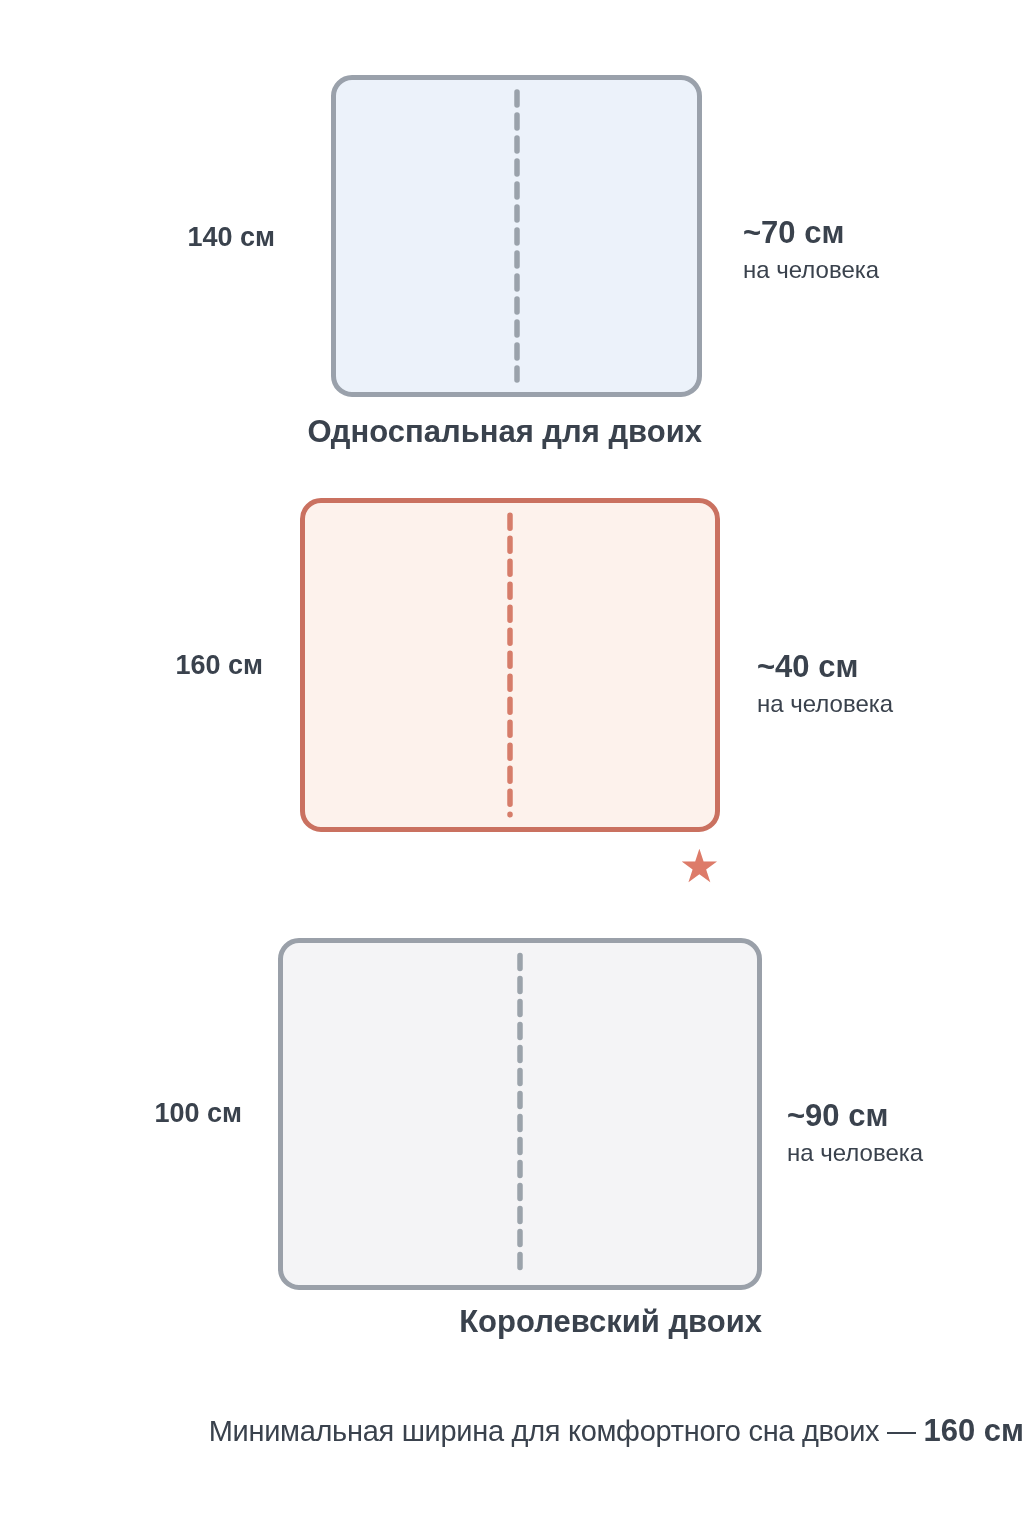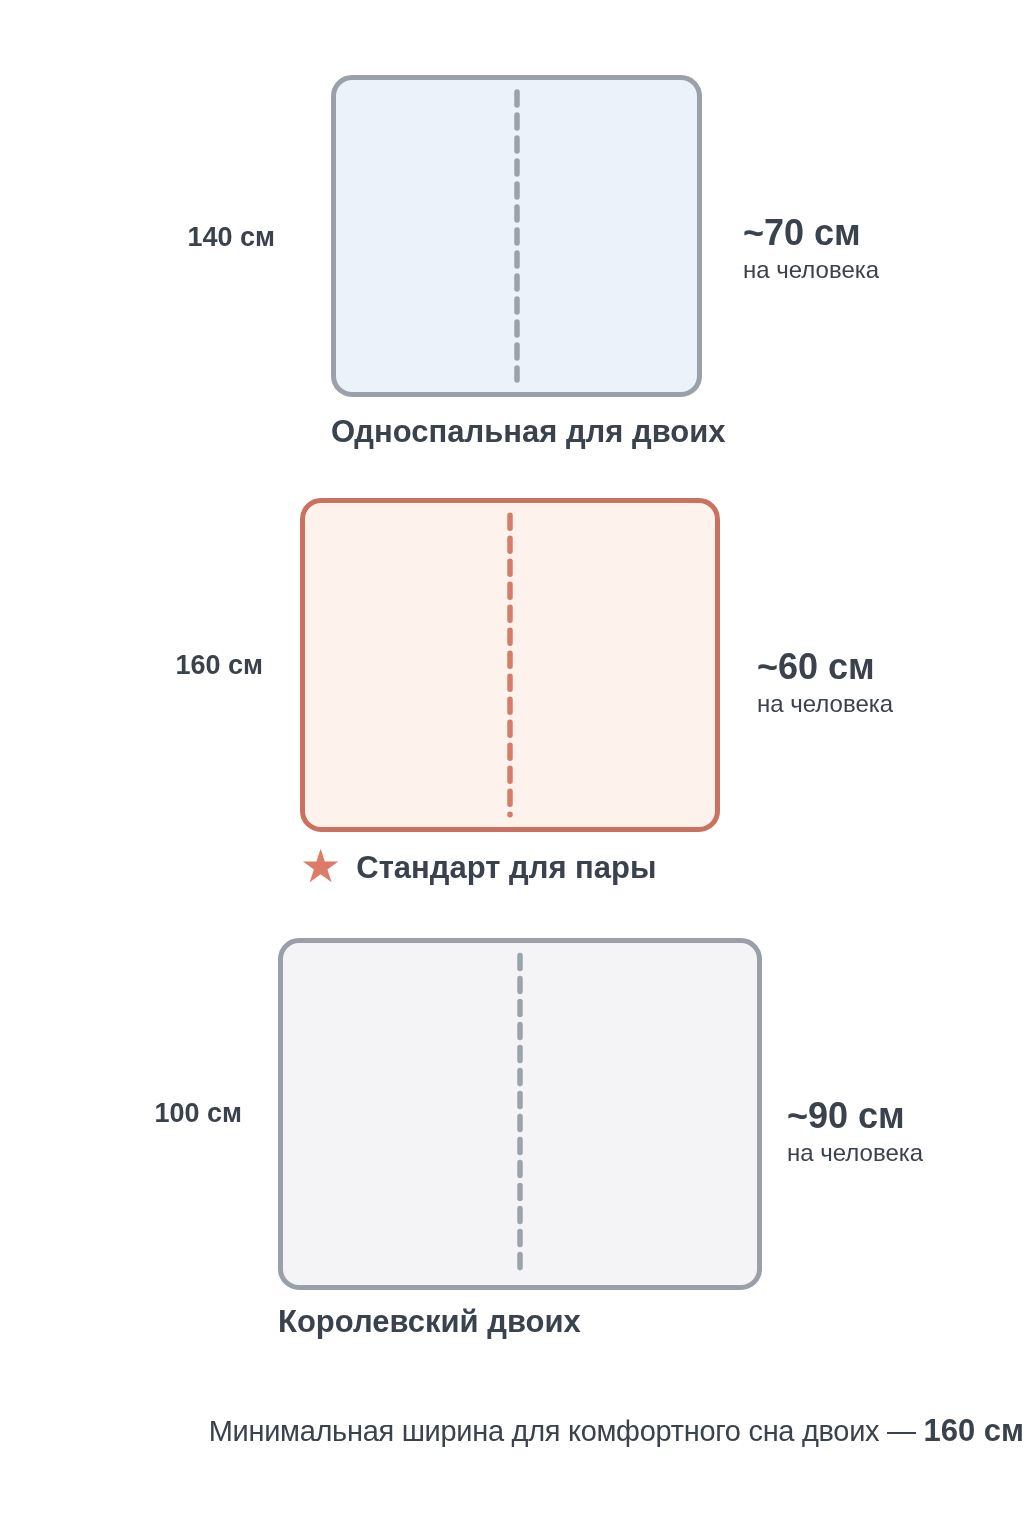--- a/index.html
+++ b/index.html
@@ -36,27 +36,27 @@
   .wl2{right:782px;top:1113px;}
 
   
   .per-person{
     position:absolute;transform:translateY(-50%);
     white-space:nowrap;text-align:left;
   }
   .pp0{left:743px;top:232px;}
   .pp1{left:757px;top:666px;}
   .pp2{left:787px;top:1115px;}
-  .pp-value{font-weight:bold;font-size:36px;line-height:38px;margin-top:38px;}
+  .pp-value{font-weight:bold;font-size:31px;line-height:38px;margin-top:38px;}
   .pp-caption{font-weight:normal;font-size:24px;line-height:36px;}
 
   
   .caption{
     position:absolute;transform:translateY(-50%);
-    display:flex;align-items:center;justify-content:flex-start;gap:15px;
+    display:flex;align-items:center;justify-content:flex-end;gap:15px;
     font-weight:bold;font-size:31px;white-space:nowrap;
   }
   .cap0{left:331px;width:371px;top:432px;}
   .cap1{left:300px;width:420px;top:868px;}
   .cap2{left:278px;width:484px;top:1322px;}
   .star{
     font-size:46px;line-height:1;display:inline-block;
     transform:translateY(-2px);
   }
 
@@ -95,27 +95,26 @@
 
 <div class="mattress m1" style="background-color: rgb(253, 242, 236); border-color: rgb(202, 113, 96);">
   <div class="divider" style="color: rgb(214, 125, 106);">
     <svg viewBox="0 0 8 300" preserveAspectRatio="none" aria-hidden="true">
       <line x1="4" y1="6" x2="4" y2="294" stroke="currentColor" stroke-width="5.5" vector-effect="non-scaling-stroke" stroke-linecap="round" stroke-dasharray="13 10"></line>
     </svg>
   </div>
 </div>
 
 <div class="per-person pp1">
-  <div class="pp-value">~60 см</div>
+  <div class="pp-value">~40 см</div>
   <div class="pp-caption">на человека</div>
 </div>
 
 <div class="caption cap1">
   <span class="star" style="color: rgb(221, 123, 105);">★</span>
-  <span>Стандарт для пары</span>
 </div>
 
 <div class="width-label wl2">100 см</div>
 
 <div class="mattress m2" style="background-color: rgb(244, 244, 246); border-color: rgb(154, 160, 169);">
   <div class="divider" style="color: rgb(155, 163, 171);">
     <svg viewBox="0 0 8 300" preserveAspectRatio="none" aria-hidden="true">
       <line x1="4" y1="6" x2="4" y2="294" stroke="currentColor" stroke-width="5.5" vector-effect="non-scaling-stroke" stroke-linecap="round" stroke-dasharray="13 10"></line>
     </svg>
   </div>

